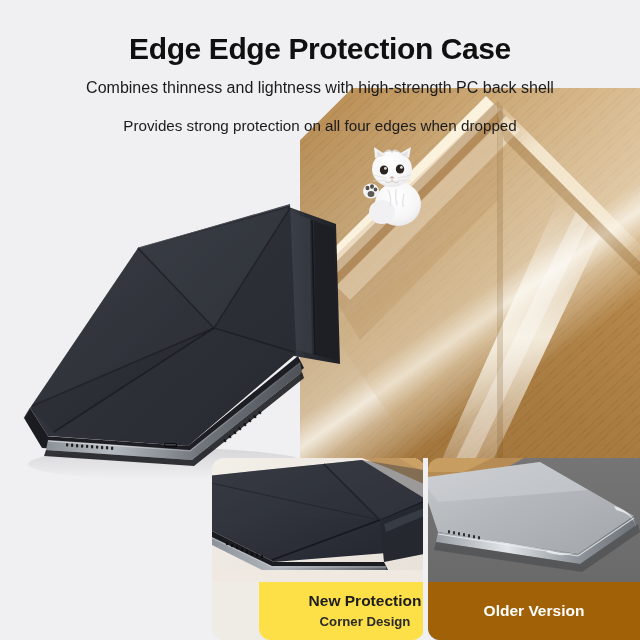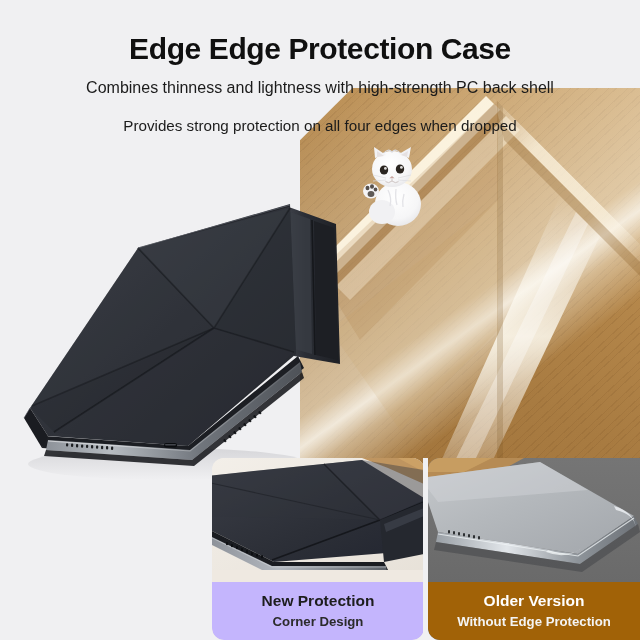--- a/index.html
+++ b/index.html
@@ -64,21 +64,21 @@
     left:428px;width:212px;height:182px;
     border-radius:12px 0 0 12px;
     background:#6f6f6f;
   }
   .panel-photo{position:absolute;left:0;top:0;width:100%;height:124px;overflow:hidden;}
   .cap{
     position:absolute;left:0;bottom:0;width:100%;height:58px;
     display:flex;flex-direction:column;align-items:center;justify-content:center;
     text-align:center;
   }
-  .cap-left{background:#c4b5fd;border-radius:0 0 12px 12px;}
+  .cap-left{background:#fde047;border-radius:0 0 12px 12px;margin-left:47px;}
   .cap-right{background:#a16207;border-radius:0 0 0 12px;}
   .cap-t{font-size:15.5px;font-weight:bold;line-height:1.2;}
   .cap-s{font-size:13.2px;font-weight:700;line-height:1.25;padding-top:3px;}
   .cap-left .cap-t{color:#1d1d1d;}
   .cap-left .cap-s{color:#2b2b2b;}
   .cap-right .cap-t{color:#ffffff;}
   .cap-right .cap-s{color:#f4f4f4;}
 
   .gap-sep{
     position:absolute;left:423px;bottom:0;width:5px;height:182px;
@@ -384,21 +384,20 @@
           <rect x="40" y="76" width="2" height="3.4" rx="1"></rect>
           <rect x="45" y="77" width="2" height="3.4" rx="1"></rect>
           <rect x="50" y="78" width="2" height="3.4" rx="1"></rect>
         </g>
 
         <path d="M186,48 q20,6 22,22 q-2,-14 -20,-18 Z" fill="#e8ebee" opacity=".9"></path>
       </svg>
     </div>
     <div class="cap cap-right">
       <div class="cap-t">Older Version</div>
-      <div class="cap-s">Without Edge Protection</div>
     </div>
   </div>
 
   <div class="header">
     <h1 class="title">Edge Edge Protection Case</h1>
     <p class="sub">Combines thinness and lightness with high-strength PC back shell</p>
     <p class="sub2">Provides strong protection on all four edges when dropped</p>
   </div>
 
 </div>

